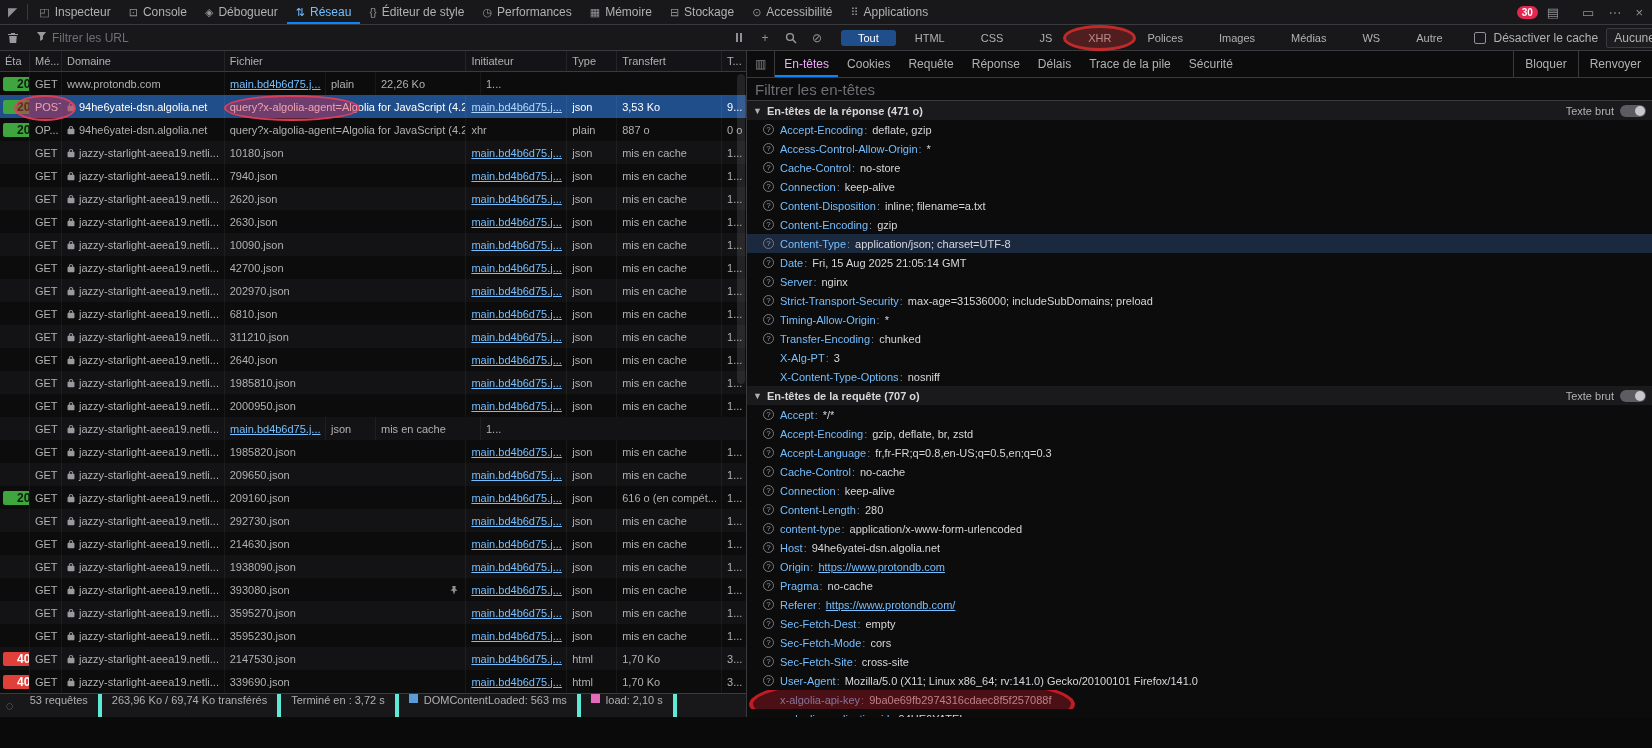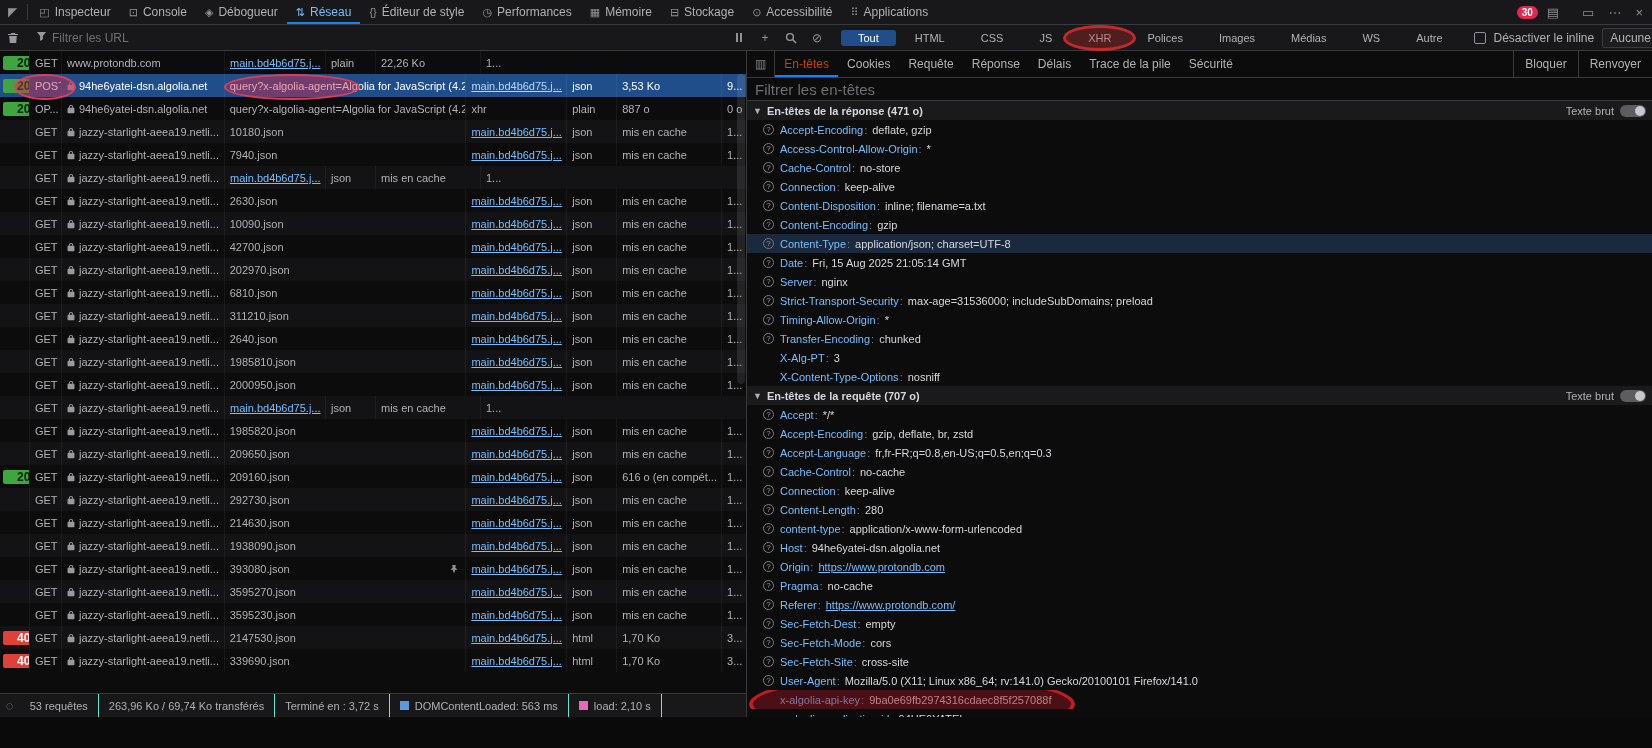--- a/index.html
+++ b/index.html
@@ -64,32 +64,32 @@
   .link { color:#75bfff; text-decoration:underline; }
   .lock-icon svg, .pin-icon svg { display:block; }
   .pin-icon { margin-left:auto; padding-right:6px; }
   .scroll-thumb { position:absolute; right:1px; top:23px; width:8px; height:310px; background:rgba(204,204,212,0.12); border-radius:4px; }
   
   .net-row[data-selected="true"]::before { content:""; position:absolute; left:14px; top:0; width:58px; height:22px; border:2px solid rgba(228,64,92,.9); background:rgba(210,45,75,.45); border-radius:50%; pointer-events:none; }
   .net-row[data-selected="true"]::after { content:""; position:absolute; left:224px; top:0; width:132px; height:22px; border:2px solid rgba(228,64,92,.9); background:rgba(210,45,75,.45); border-radius:50%; pointer-events:none; }
 
   
   .statusbar { height:24px; border-top:1px solid #3a3a3e; background:#18181a; display:flex; align-items:center; font-size:11px; color:#b1b1b3; }
-  .sb-item { display:flex; align-items:center; gap:6px; padding:0 10px; height:100%; border-right:1px solid #5eead4; white-space:nowrap; }
+  .sb-item { display:flex; gap:6px; padding:0 10px; height:100%; border-right:4px solid #5eead4; white-space:nowrap; }
   .sb-icon { color:#909095; font-size:13px; padding:0 6px; cursor:pointer; }
   .swatch { width:9px; height:9px; display:inline-block; }
   .swatch-dcl { background:#5a9bd8; }
   .swatch-load { background:#e46bb7; }
 
   
   .right-pane { flex:1; display:flex; flex-direction:column; background:#0c0c0d; overflow:hidden; }
   .detail-tabs { height:27px; display:flex; align-items:stretch; border-bottom:1px solid #3a3a3e; background:#0c0c0d; }
   .dock-btn { display:flex; align-items:center; padding:0 8px; color:#808085; cursor:pointer; border-right:1px solid #3a3a3e; }
   .detail-tab { display:flex; align-items:center; padding:0 9px; color:#b1b1b3; cursor:pointer; white-space:nowrap; font-size:12px; }
-  .detail-tab.active { color:#c2410c; box-shadow: inset 0 -2px 0 #0a84ff; }
+  .detail-tab.active { color:#f0abfc; box-shadow: inset 0 -2px 0 #0a84ff; }
   .detail-actions { margin-left:auto; display:flex; align-items:stretch; }
   .action-btn { display:flex; align-items:center; padding:0 11px; border-left:1px solid #3a3a3e; color:#b1b1b3; cursor:pointer; white-space:nowrap; }
   .hdr-filter { height:23px; border-bottom:1px solid #3a3a3e; display:flex; align-items:center; }
   .hdr-filter input { width:100%; background:transparent; border:none; outline:none; color:#d7d7db; font-size:15px; padding-left:8px; font-family:"Liberation Sans", sans-serif; }
   .sections { flex:1; overflow:hidden; }
   .section-head { height:19px; background:#1a1a1c; display:flex; align-items:center; padding:0 6px; gap:5px; color:#d7d7db; font-size:11px; cursor:pointer; }
   .twisty { font-size:9px; color:#b1b1b3; }
   .section-title { font-weight:bold; }
   .raw-wrap { margin-left:auto; display:flex; align-items:center; gap:6px; color:#b1b1b3; }
   .toggle { width:26px; height:12px; border-radius:7px; background:#5c5c61; position:relative; cursor:pointer; }
@@ -225,33 +225,52 @@
         <span class="chip">Médias</span>
 
         <span class="chip">WS</span>
 
         <span class="chip">Autre</span>
 
     </div>
     <div class="nb-right">
       <div class="vsep"></div>
       <span class="checkbox"></span>
-      <span class="cache-label">Désactiver le inline</span>
+      <span class="cache-label">Désactiver le cache</span>
       <div class="throttle-select">
         <span>Aucune limitation de la bande passante</span>
         <span class="caret">▾</span>
       </div>
 
     </div>
   </div>
 
   <div class="content">
 
     <div class="left-pane">
       <div class="net-table">
+        <div class="net-header">
+
+            <div class="nh">Éta</div>
+
+            <div class="nh">Mé...</div>
+
+            <div class="nh">Domaine</div>
+
+            <div class="nh">Fichier</div>
+
+            <div class="nh">Initiateur</div>
+
+            <div class="nh">Type</div>
+
+            <div class="nh">Transfert</div>
+
+            <div class="nh">T...</div>
+
+        </div>
         <div class="net-body">
 
             <div class="net-row">
               <span class="cell c-status">
                 <span class="status-badge" data-code="200">200</span>
               </span>
               <span class="cell c-method">GET</span>
               <span class="cell c-domain">
 
                 <span>www.protondb.com</span>
@@ -369,20 +388,24 @@
                 <span class="status-badge" data-code="304">304</span>
               </span>
               <span class="cell c-method">GET</span>
               <span class="cell c-domain">
                 <span class="lock-icon">
                   <svg width="8" height="10" viewBox="0 0 9 11">
                     <path fill="#9a9a9e" d="M2 4.2V3.4a2.5 2.5 0 015 0v.8h.4a1 1 0 011 1v4a1 1 0 01-1 1H1.6a1 1 0 01-1-1v-4a1 1 0 011-1H2zm1.1 0h2.8v-.8a1.4 1.4 0 00-2.8 0z"></path>
                   </svg>
                 </span>
                 <span>jazzy-starlight-aeea19.netli...</span>
+              </span>
+              <span class="cell c-file">
+                <span>2620.json</span>
+
               </span>
               <span class="cell c-init">
                 <span class="link">main.bd4b6d75.j...</span>
               </span>
               <span class="cell c-type">json</span>
               <span class="cell c-transf">mis en cache</span>
               <span class="cell c-size">1...</span>
             </div>
 
             <div class="net-row">

